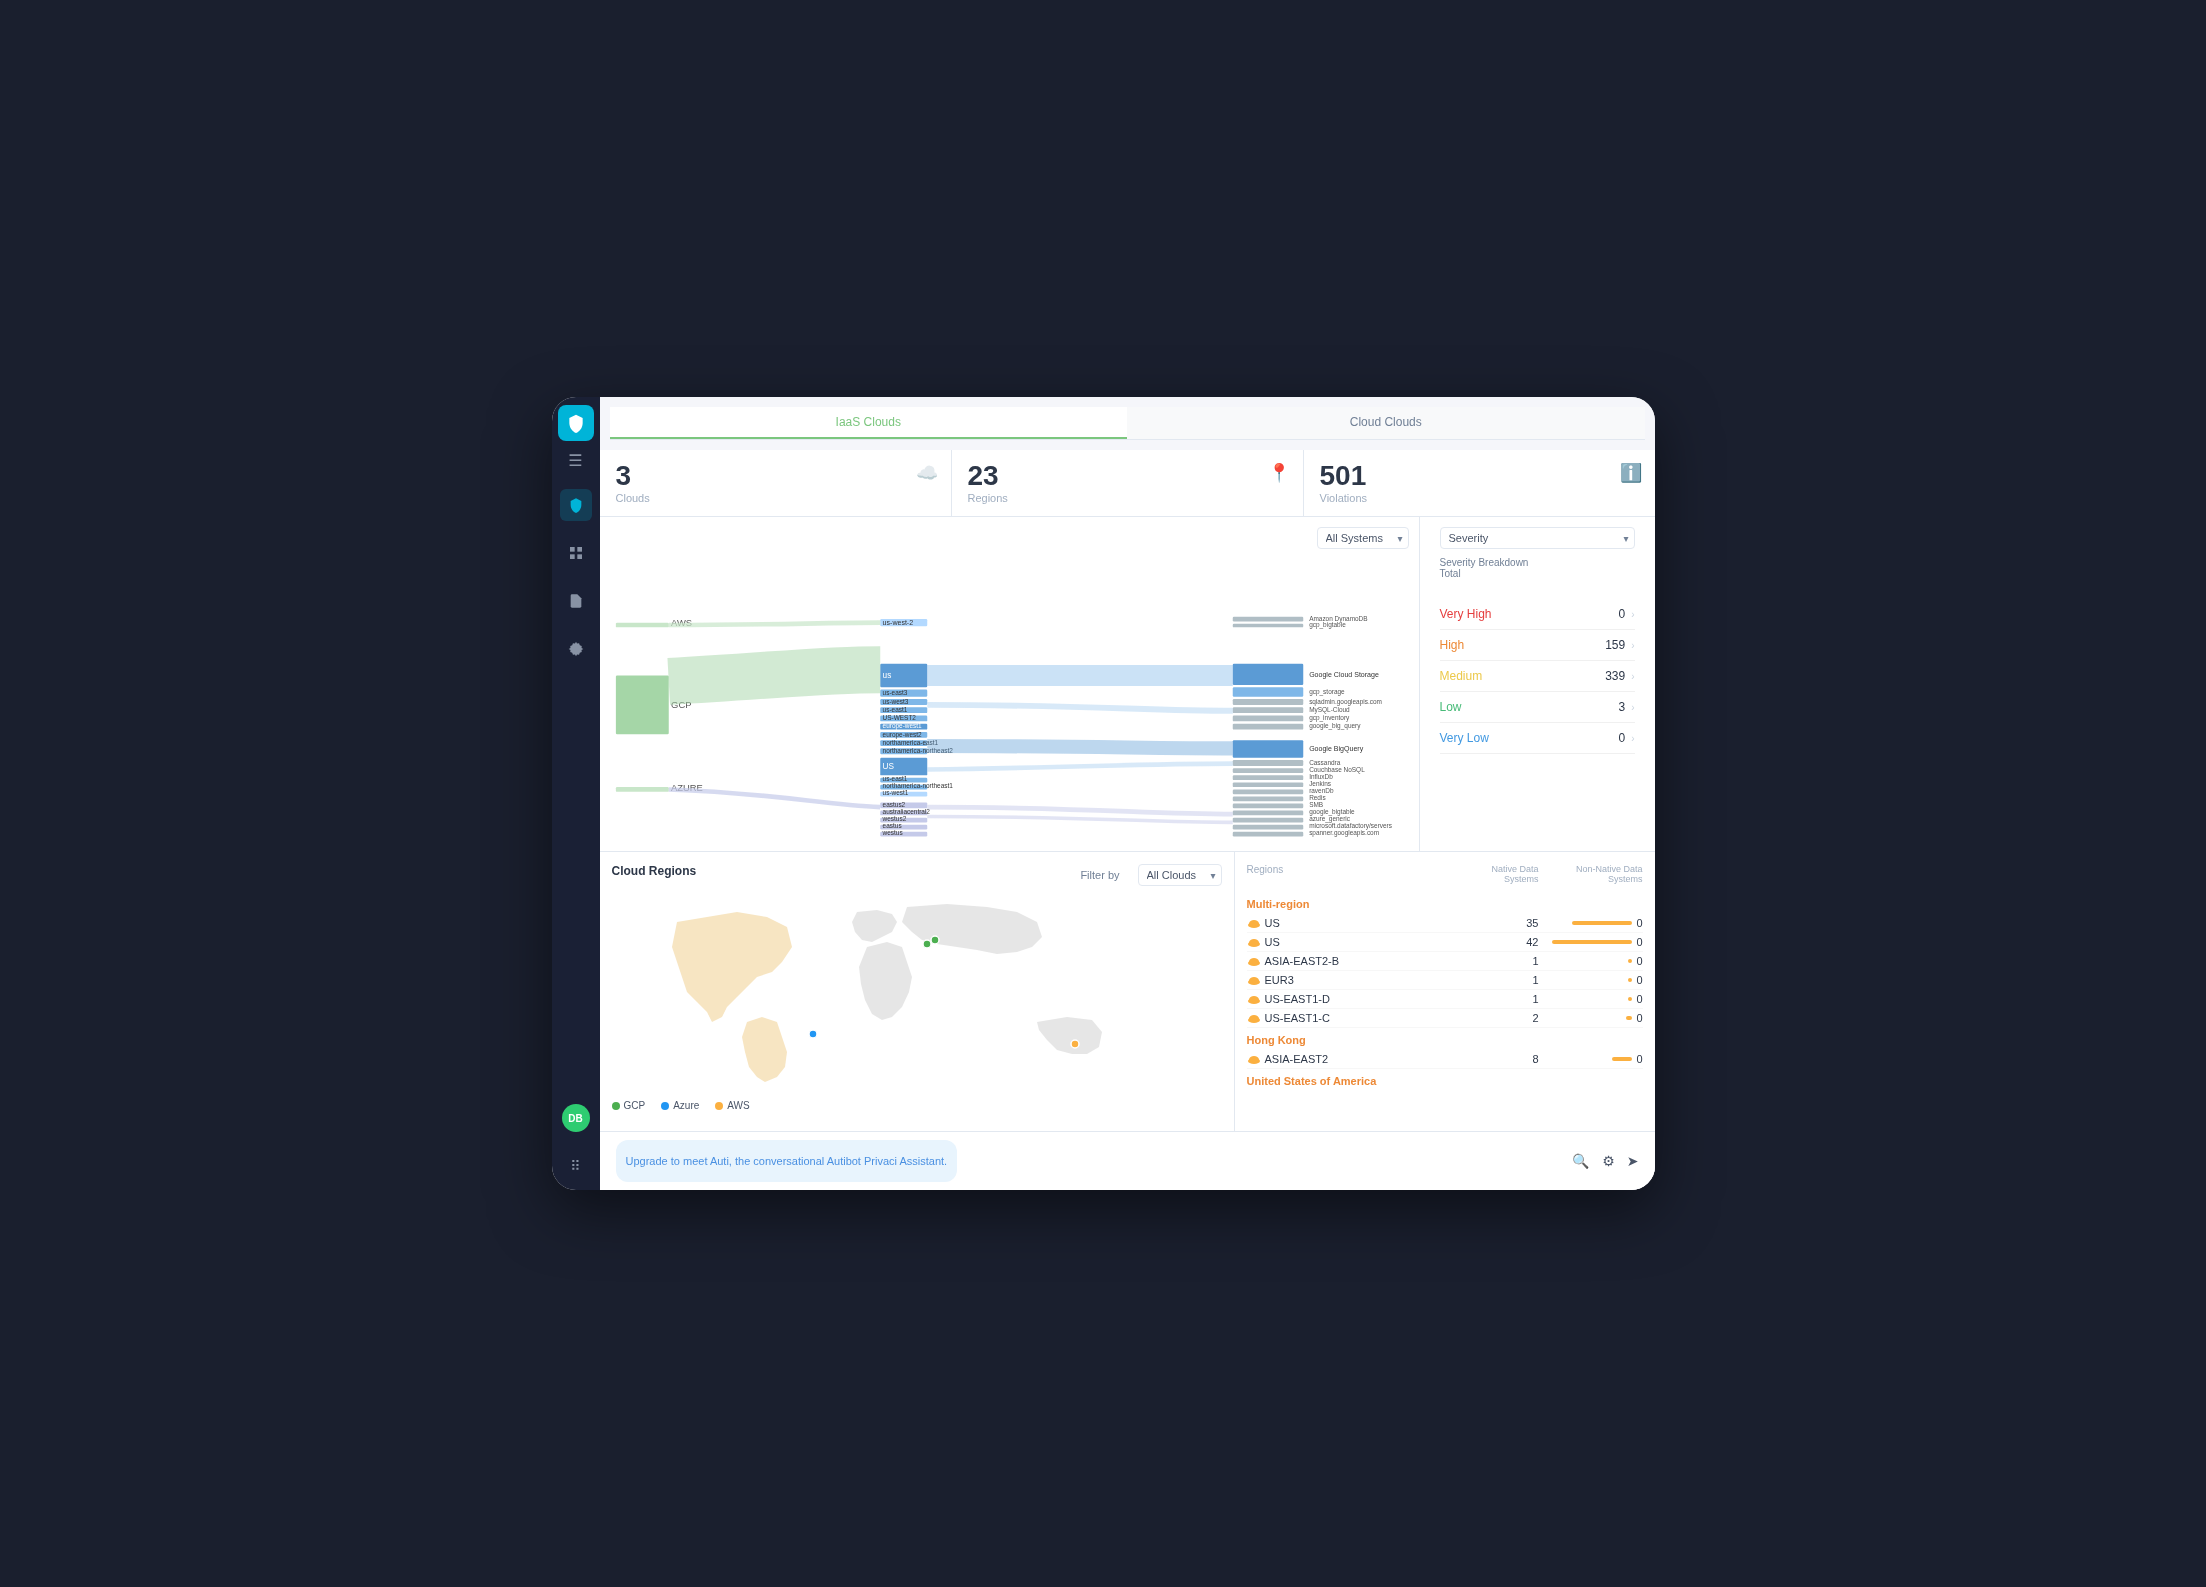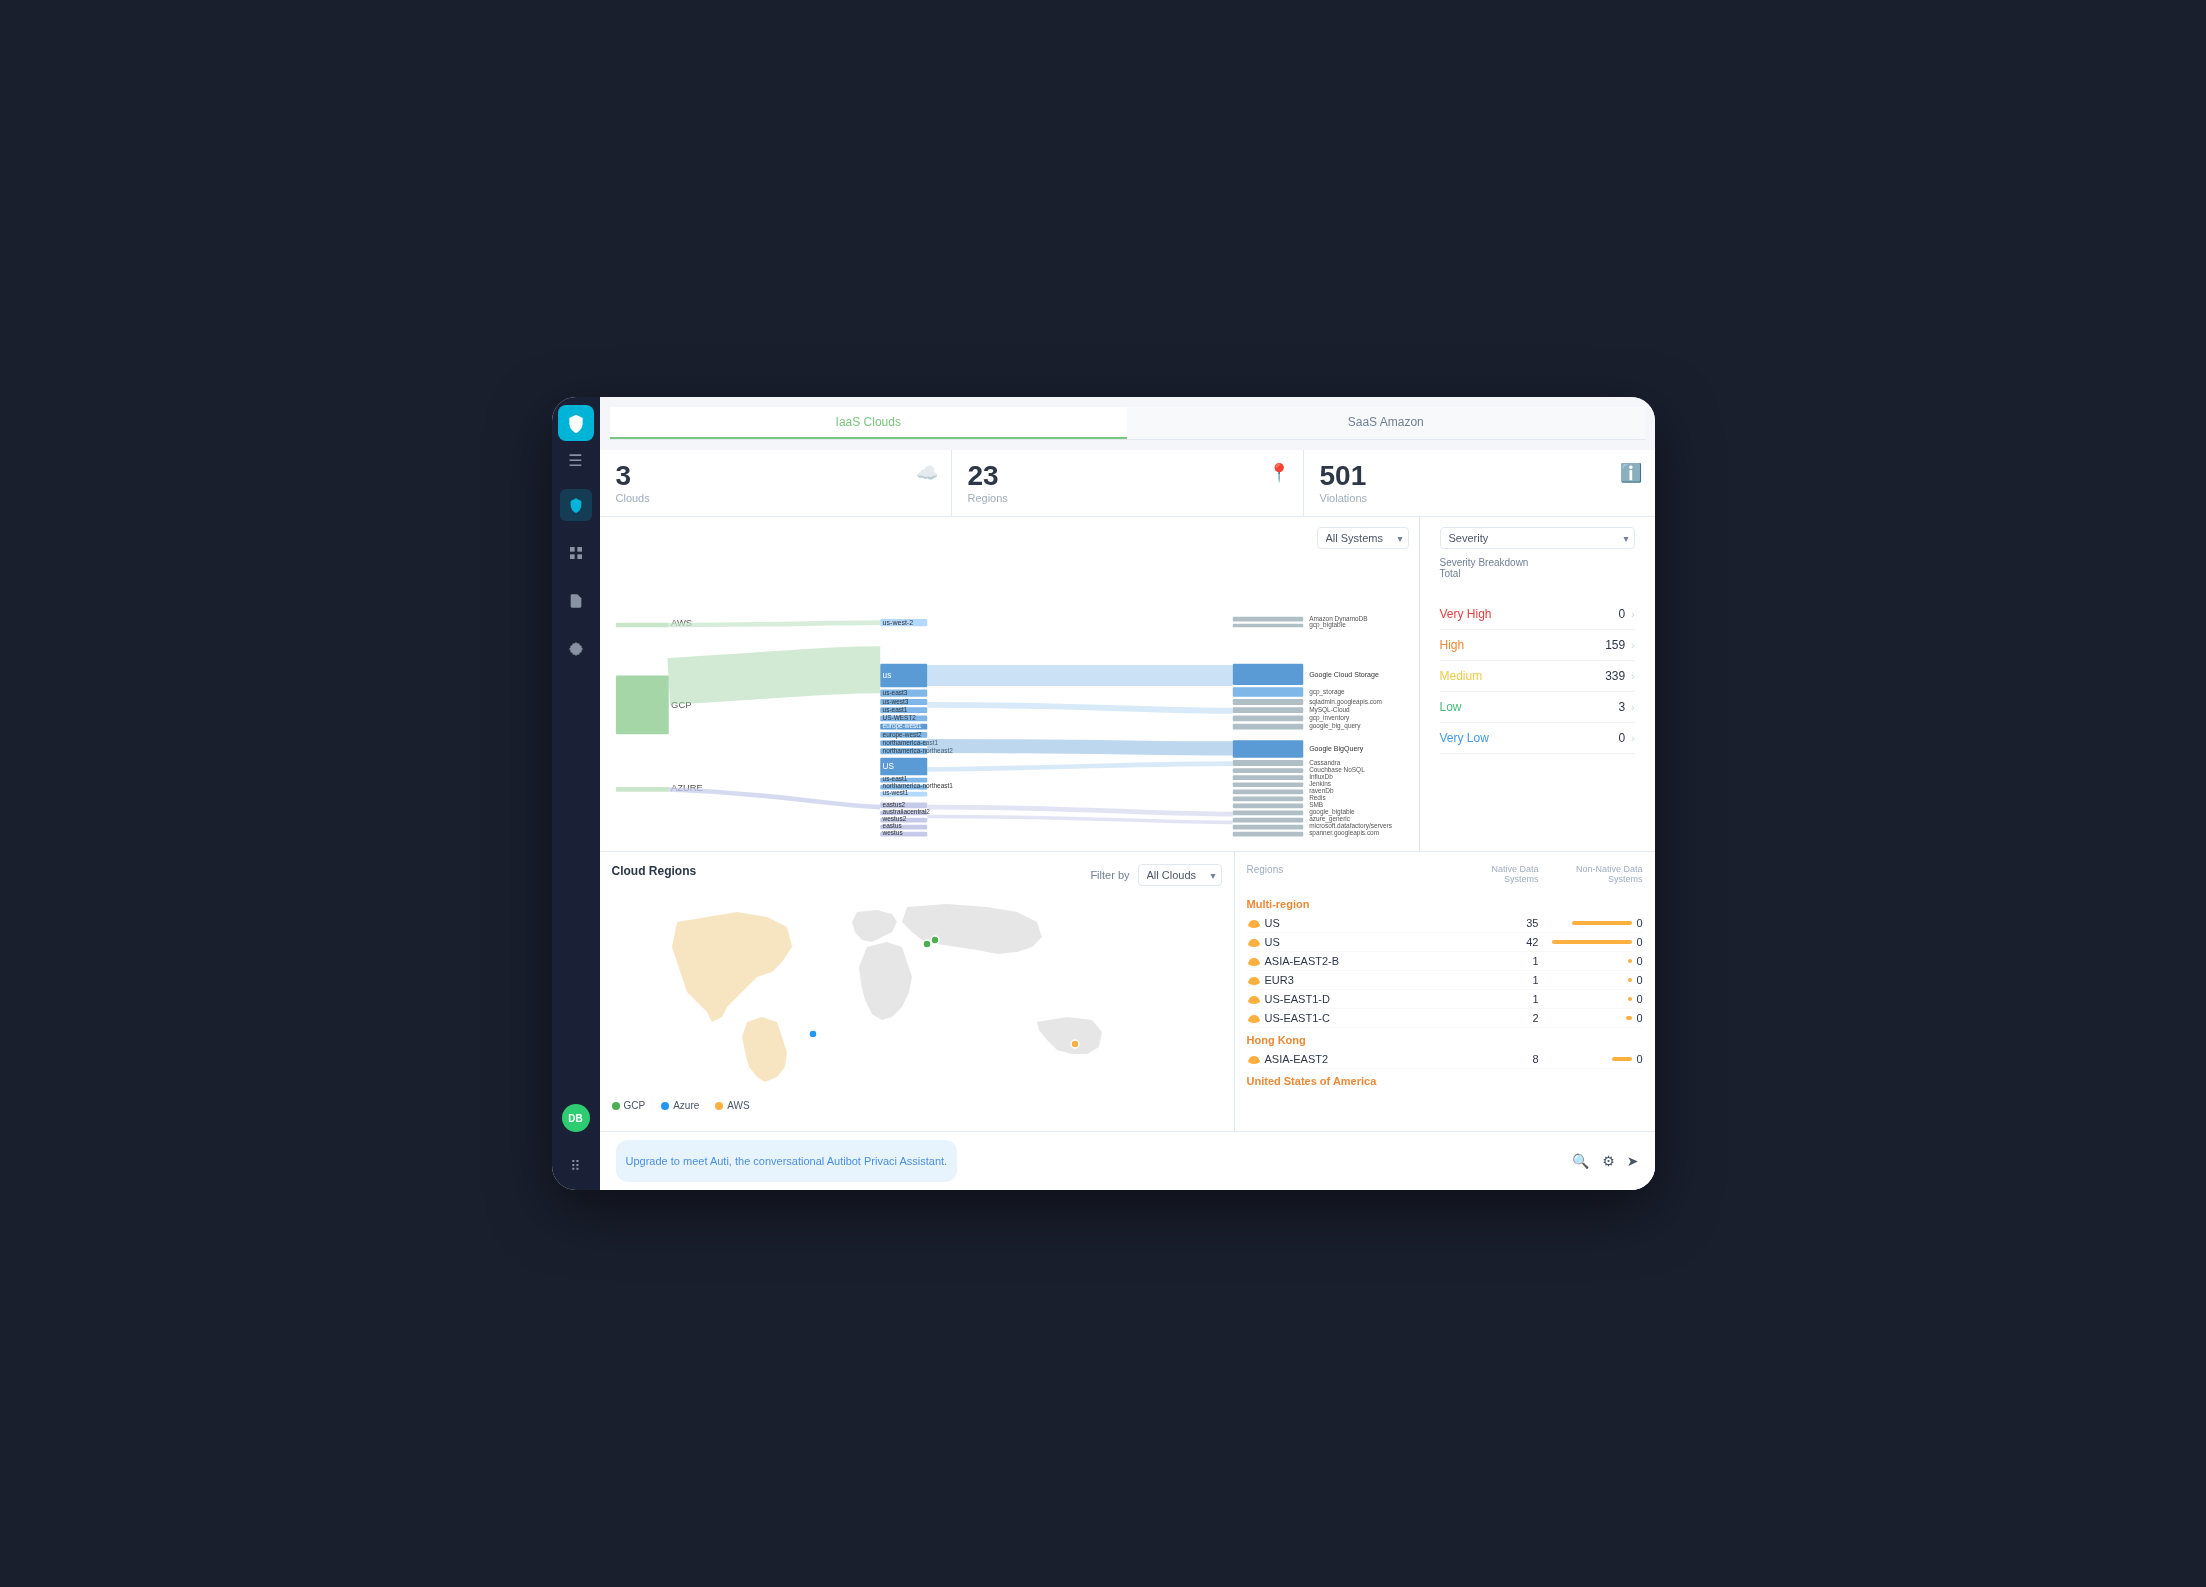--- a/index.html
+++ b/index.html
@@ -289,21 +289,21 @@
       position: relative;
       border-right: 1px solid #e2e8f0;
     }
     .map-title { font-size: 12px; font-weight: 600; color: #2d3748; margin-bottom: 8px; }
     .map-filter {
       position: absolute;
       top: 12px;
       right: 12px;
       display: flex;
       align-items: center;
-      gap: 8px;
+      gap: 18px;
     }
     .filter-label { font-size: 11px; color: #718096; }
     .map-container {
       width: 100%;
       height: 200px;
       position: relative;
     }
     .map-legend {
       display: flex;
       gap: 16px;
@@ -448,21 +448,21 @@
     <div class="sidebar-bottom">
       <div class="avatar">DB</div>
       <div class="sidebar-dot-grid">⠿</div>
     </div>
   </div>
 
   <div class="main-content">
 
     <div class="tabs-bar">
       <div class="tab active">IaaS Clouds</div>
-      <div class="tab">SaaS Amazon</div>
+      <div class="tab">Cloud Clouds</div>
     </div>
 
     <div class="overview-grid">
       <div class="stat-card">
         <div class="stat-number">3</div>
         <div class="stat-label">Clouds</div>
         <div class="stat-icon">☁️</div>
       </div>
       <div class="stat-card">
         <div class="stat-number">23</div>

